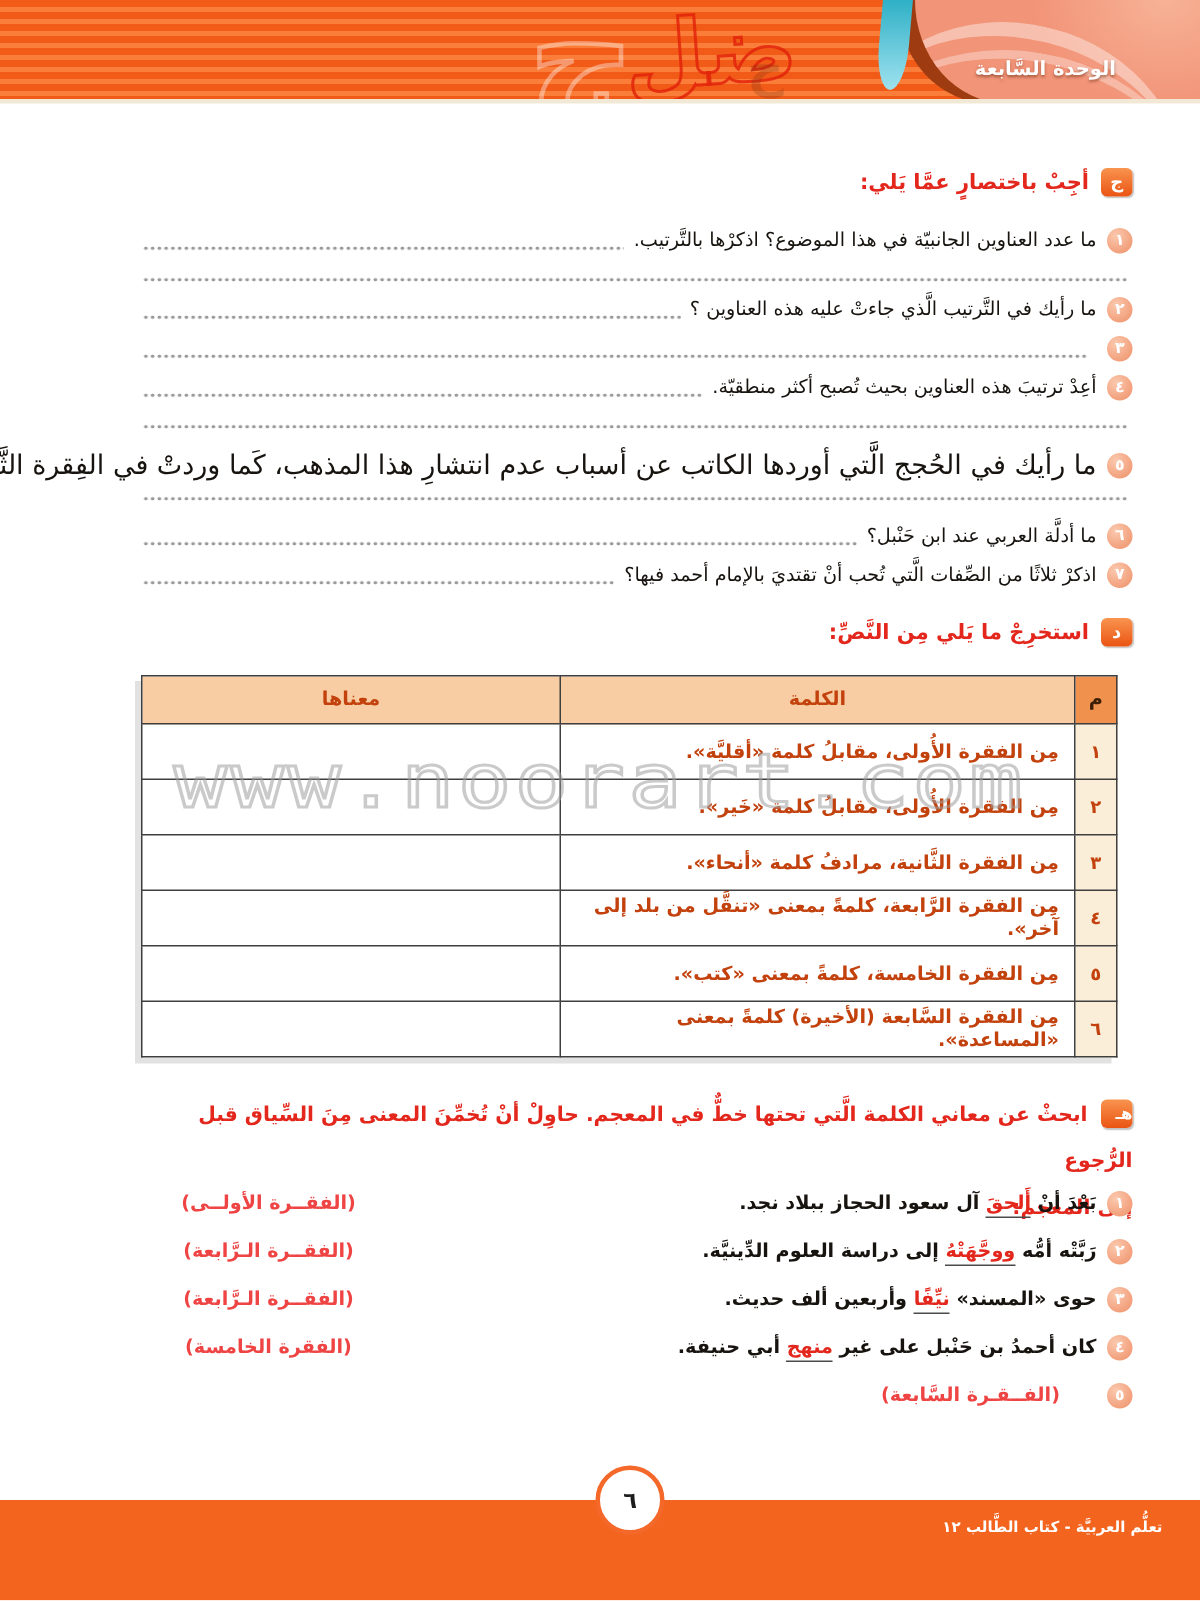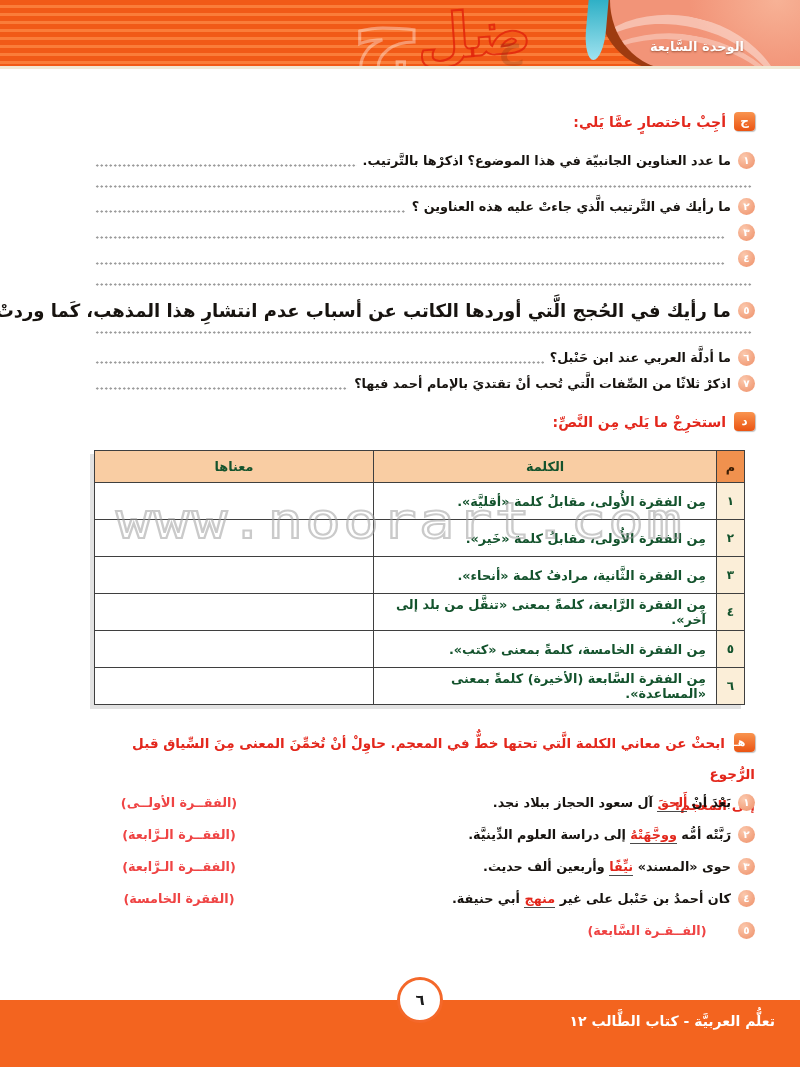--- a/index.html
+++ b/index.html
@@ -33,42 +33,42 @@
           text-shadow:0 1px 2px rgba(90,30,0,.5); }
 
   
   .sec-head { position:absolute; right:45px; display:flex; align-items:center; z-index:2; }
   .sec-badge { flex:none; width:21px; height:19px; border-radius:4px; margin-left:8px;
                background:linear-gradient(180deg,#F9944F,#EA5413); box-shadow:1px 1px 1px rgba(0,0,0,.25);
                color:#fff; font-size:12px; font-weight:bold; text-align:center; line-height:19px; }
   .sec-title { color:#E3271C; font-weight:bold; font-size:14px; }
   .sec-badge-abs { position:absolute; right:45px; top:733px; z-index:2; width:21px; height:19px; border-radius:4px;
                background:linear-gradient(180deg,#F9944F,#EA5413); box-shadow:1px 1px 1px rgba(0,0,0,.25);
-               color:#fff; font-size:11px; font-weight:bold; text-align:left; line-height:19px; }
+               color:#fff; font-size:11px; font-weight:bold; text-align:right; line-height:19px; }
   .sec-e-title { position:absolute; right:45px; left:95px; top:728px; text-align:right; color:#E3271C;
                  font-weight:bold; font-size:13.5px; line-height:31px; }
   .sec-e-title .tline { display:block; }
   .sec-e-title .tline:first-child { text-indent:30px; }
 
   
   .q { position:absolute; right:45px; left:95px; height:20px; display:flex; align-items:center; }
   .qnum { flex:none; width:17px; height:17px; border-radius:50%; margin-left:7px;
           background:radial-gradient(circle at 35% 30%, #FBC9AE, #F2A07C 70%, #EC9270);
           color:#fff; font-size:10.5px; font-weight:bold; text-align:center; line-height:17px; }
-  .qtext { flex:none; color:#17130F; font-weight:bold; font-size:12.8px; white-space:nowrap;text-align:right; }
+  .qtext { flex:none; color:#17130F; font-weight:normal; font-size:12.8px; white-space:nowrap;text-align:right; }
   .q.long .qtext { font-size:18px; letter-spacing:-0.2px; }
   .dots { flex:1 1 auto; height:5px; align-self:flex-end; margin-bottom:3px; margin-right:6px;
           background:radial-gradient(circle, #9b9b9b 1.1px, transparent 1.5px) 0 100% / 4.5px 3.5px repeat-x; }
   .dotline { position:absolute; right:48px; left:95px; height:4px;
              background:radial-gradient(circle, #9b9b9b 1.1px, transparent 1.5px) 0 100% / 4.5px 3.5px repeat-x; }
 
   
   .vtable { position:absolute; top:450px; right:55px; width:650px; border-collapse:collapse; table-layout:fixed;
             direction:rtl; box-shadow:-4px 4px 0 #e2e2e2; background:#fff; }
-  .vtable td, .vtable th { border:1px solid #3F3F3F; font-size:12.8px; color:#14532d; }
+  .vtable td, .vtable th { border:1px solid #3F3F3F; font-size:12.8px; color:#c2410c; }
   .vtable th { height:32px; background:#F9CDA3; font-weight:bold; text-align:center; }
   .vtable th.numh { background:#F0914E; color:#3B1E05; }
   .vtable td { height:37px; }
   .vtable td.numc { background:#FBEED8; text-align:center; font-weight:bold; font-size:12px; }
   .vtable td.wordc { text-align:right; padding:0 10px; font-weight:bold; }
   .vtable td.meanc { background:#ffffff; }
 
   
   .item { position:absolute; right:45px; left:95px; height:22px; display:flex; align-items:center; }
   .itext { flex:1 1 auto; color:#17130F; font-weight:bold; font-size:12.8px; white-space:nowrap; }
@@ -80,21 +80,21 @@
                font-family:"DejaVu Sans Mono", monospace; font-size:50px; letter-spacing:2px;
                transform:scaleX(1.18); transform-origin:center; color:transparent;
                -webkit-text-stroke:2px rgba(158,158,158,.55); pointer-events:none; }
   @supports not (-webkit-text-stroke: 1px #000) { .watermark { color:rgba(170,170,170,.45); } }
 
   
   .footer { position:absolute; top:1000px; left:0; width:800px; height:67px; background:#F3641F; }
   .page-circle { position:absolute; top:977px; left:397px; width:46px; height:46px; border-radius:50%;
                  background:#ffffff; border:3px solid #F4682A; z-index:6; text-align:center;
                  line-height:40px; font-size:15px; font-weight:bold; color:#1c1c1c; }
-  .book { position:absolute; top:13px; right:25px; color:#ffffff; font-weight:bold; font-size:14px; }
+  .book { position:absolute; top:13px; right:25px; color:#ffffff; font-weight:bold; font-size:10px; }
 </style>
 </head>
 <body>
 
 <div class="page">
 
   <header class="band">
     <span class="calli calli-white">ج</span>
     <span class="calli calli-red">ضل</span>
     <span class="calli calli-gray">ح</span>
@@ -122,20 +122,21 @@
     <span class="qnum">٢</span>
     <span class="qtext">ما رأيك في التَّرتيب الَّذي جاءتْ عليه هذه العناوين ؟</span>
     <span class="dots"></span>
   </div>
   <div class="q" style="top:222px">
     <span class="qnum">٣</span>
     <span class="dots"></span>
   </div>
   <div class="q" style="top:248px">
     <span class="qnum">٤</span>
+    <span class="qtext">أعِدْ ترتيبَ هذه العناوين بحيث تُصبح أكثر منطقيّة.</span>
     <span class="dots"></span>
   </div>
   <div class="dotline" style="top:282px"></div>
   <div class="q long no-dots" style="top:300px">
     <span class="qnum">٥</span>
     <span class="qtext">ما رأيك في الحُجج الَّتي أوردها الكاتب عن أسباب عدم انتشارِ هذا المذهب، كَما وردتْ في الفِقرة الثَّانية؟</span>
 
   </div>
   <div class="dotline" style="top:330px"></div>
   <div class="q" style="top:347px">

